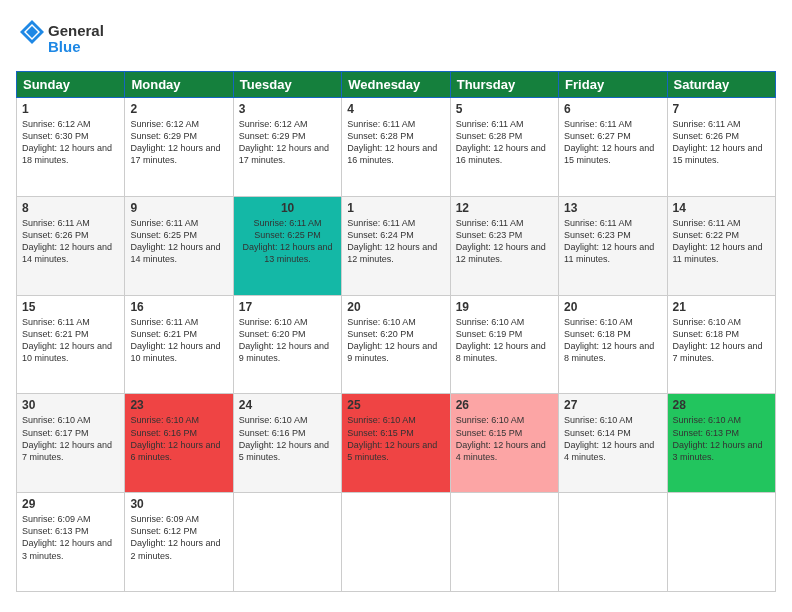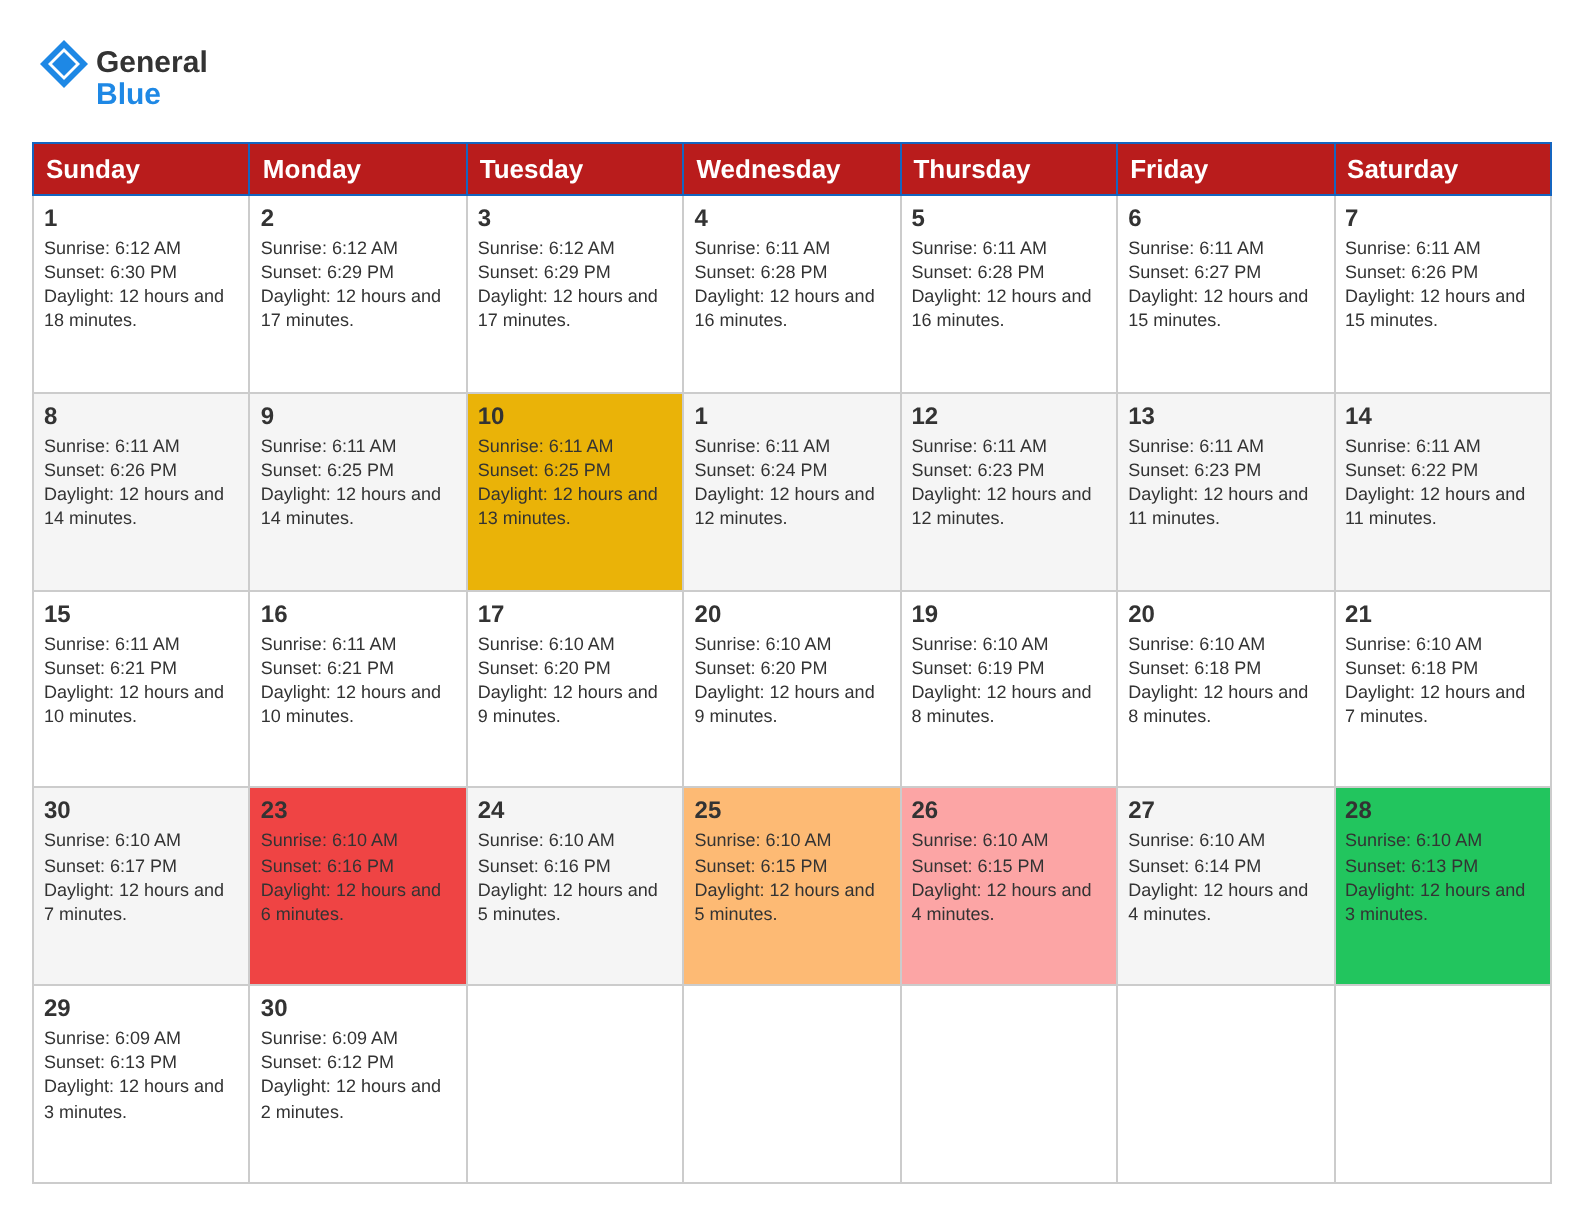--- a/index.html
+++ b/index.html
@@ -39,21 +39,21 @@
       font-size: 15px;
       color: #555;
     }
     .calendar {
       border-collapse: collapse;
       width: 100%;
       flex: 1;
       table-layout: fixed;
     }
     .calendar th {
-      background: #b91c1c;
+      background: #15803d;
       color: #fff;
       text-align: left;
       padding: 5px 6px;
       font-size: 13px;
       border: 1px solid #1565c0;
       margin-left: 46px;
     }
     .calendar td {
       border: 1px solid #ccc;
       vertical-align: top;
@@ -119,40 +119,40 @@
           <td><span class="day-num">2</span><span class="cell-text">Sunrise: 6:12 AM<br>Sunset: 6:29 PM<br>Daylight: 12 hours and 17 minutes.</span></td>
           <td><span class="day-num">3</span><span class="cell-text">Sunrise: 6:12 AM<br>Sunset: 6:29 PM<br>Daylight: 12 hours and 17 minutes.</span></td>
           <td><span class="day-num">4</span><span class="cell-text">Sunrise: 6:11 AM<br>Sunset: 6:28 PM<br>Daylight: 12 hours and 16 minutes.</span></td>
           <td><span class="day-num">5</span><span class="cell-text">Sunrise: 6:11 AM<br>Sunset: 6:28 PM<br>Daylight: 12 hours and 16 minutes.</span></td>
           <td><span class="day-num">6</span><span class="cell-text">Sunrise: 6:11 AM<br>Sunset: 6:27 PM<br>Daylight: 12 hours and 15 minutes.</span></td>
           <td><span class="day-num">7</span><span class="cell-text">Sunrise: 6:11 AM<br>Sunset: 6:26 PM<br>Daylight: 12 hours and 15 minutes.</span></td>
         </tr>
         <tr>
           <td style="background: rgb(245, 245, 245);"><span class="day-num">8</span><span class="cell-text">Sunrise: 6:11 AM<br>Sunset: 6:26 PM<br>Daylight: 12 hours and 14 minutes.</span></td>
           <td style="background: rgb(245, 245, 245);"><span class="day-num">9</span><span class="cell-text">Sunrise: 6:11 AM<br>Sunset: 6:25 PM<br>Daylight: 12 hours and 14 minutes.</span></td>
-          <td style="background: #eab308;"><span class="day-num">10</span><span class="cell-text">Sunrise: 6:11 AM<br>Sunset: 6:25 PM<br>Daylight: 12 hours and 13 minutes.</span></td>
+          <td style="background: #14b8a6; text-align: center;"><span class="day-num">10</span><span class="cell-text">Sunrise: 6:11 AM<br>Sunset: 6:25 PM<br>Daylight: 12 hours and 13 minutes.</span></td>
           <td style="background: rgb(245, 245, 245);"><span class="day-num">1</span><span class="cell-text">Sunrise: 6:11 AM<br>Sunset: 6:24 PM<br>Daylight: 12 hours and 12 minutes.</span></td>
           <td style="background: rgb(245, 245, 245);"><span class="day-num">12</span><span class="cell-text">Sunrise: 6:11 AM<br>Sunset: 6:23 PM<br>Daylight: 12 hours and 12 minutes.</span></td>
           <td style="background: rgb(245, 245, 245);"><span class="day-num">13</span><span class="cell-text">Sunrise: 6:11 AM<br>Sunset: 6:23 PM<br>Daylight: 12 hours and 11 minutes.</span></td>
           <td style="background: rgb(245, 245, 245);"><span class="day-num">14</span><span class="cell-text">Sunrise: 6:11 AM<br>Sunset: 6:22 PM<br>Daylight: 12 hours and 11 minutes.</span></td>
         </tr>
         <tr>
           <td><span class="day-num">15</span><span class="cell-text">Sunrise: 6:11 AM<br>Sunset: 6:21 PM<br>Daylight: 12 hours and 10 minutes.</span></td>
           <td><span class="day-num">16</span><span class="cell-text">Sunrise: 6:11 AM<br>Sunset: 6:21 PM<br>Daylight: 12 hours and 10 minutes.</span></td>
           <td><span class="day-num">17</span><span class="cell-text">Sunrise: 6:10 AM<br>Sunset: 6:20 PM<br>Daylight: 12 hours and 9 minutes.</span></td>
           <td><span class="day-num">20</span><span class="cell-text">Sunrise: 6:10 AM<br>Sunset: 6:20 PM<br>Daylight: 12 hours and 9 minutes.</span></td>
           <td><span class="day-num">19</span><span class="cell-text">Sunrise: 6:10 AM<br>Sunset: 6:19 PM<br>Daylight: 12 hours and 8 minutes.</span></td>
           <td><span class="day-num">20</span><span class="cell-text">Sunrise: 6:10 AM<br>Sunset: 6:18 PM<br>Daylight: 12 hours and 8 minutes.</span></td>
           <td><span class="day-num">21</span><span class="cell-text">Sunrise: 6:10 AM<br>Sunset: 6:18 PM<br>Daylight: 12 hours and 7 minutes.</span></td>
         </tr>
         <tr>
           <td style="background: rgb(245, 245, 245);"><span class="day-num">30</span><span class="cell-text">Sunrise: 6:10 AM<br>Sunset: 6:17 PM<br>Daylight: 12 hours and 7 minutes.</span></td>
           <td style="background: #ef4444;"><span class="day-num">23</span><span class="cell-text">Sunrise: 6:10 AM<br>Sunset: 6:16 PM<br>Daylight: 12 hours and 6 minutes.</span></td>
           <td style="background: rgb(245, 245, 245);"><span class="day-num">24</span><span class="cell-text">Sunrise: 6:10 AM<br>Sunset: 6:16 PM<br>Daylight: 12 hours and 5 minutes.</span></td>
-          <td style="background: #fdba74;"><span class="day-num">25</span><span class="cell-text">Sunrise: 6:10 AM<br>Sunset: 6:15 PM<br>Daylight: 12 hours and 5 minutes.</span></td>
+          <td style="background: #ef4444;"><span class="day-num">25</span><span class="cell-text">Sunrise: 6:10 AM<br>Sunset: 6:15 PM<br>Daylight: 12 hours and 5 minutes.</span></td>
           <td style="background: #fca5a5;"><span class="day-num">26</span><span class="cell-text">Sunrise: 6:10 AM<br>Sunset: 6:15 PM<br>Daylight: 12 hours and 4 minutes.</span></td>
           <td style="background: rgb(245, 245, 245);"><span class="day-num">27</span><span class="cell-text">Sunrise: 6:10 AM<br>Sunset: 6:14 PM<br>Daylight: 12 hours and 4 minutes.</span></td>
           <td style="background: #22c55e;"><span class="day-num">28</span><span class="cell-text">Sunrise: 6:10 AM<br>Sunset: 6:13 PM<br>Daylight: 12 hours and 3 minutes.</span></td>
         </tr>
         <tr>
           <td><span class="day-num">29</span><span class="cell-text">Sunrise: 6:09 AM<br>Sunset: 6:13 PM<br>Daylight: 12 hours and 3 minutes.</span></td>
           <td><span class="day-num">30</span><span class="cell-text">Sunrise: 6:09 AM<br>Sunset: 6:12 PM<br>Daylight: 12 hours and 2 minutes.</span></td>
           <td class="empty-cell" style="background: rgb(255, 255, 255);"></td>
           <td class="empty-cell" style="background: rgb(255, 255, 255);"></td>
           <td class="empty-cell" style="background: rgb(255, 255, 255);"></td>

